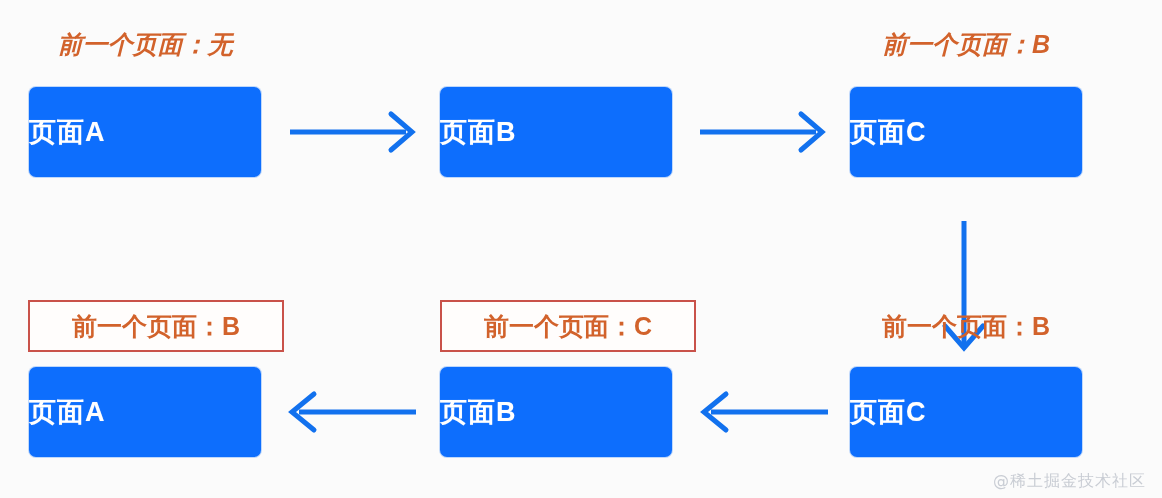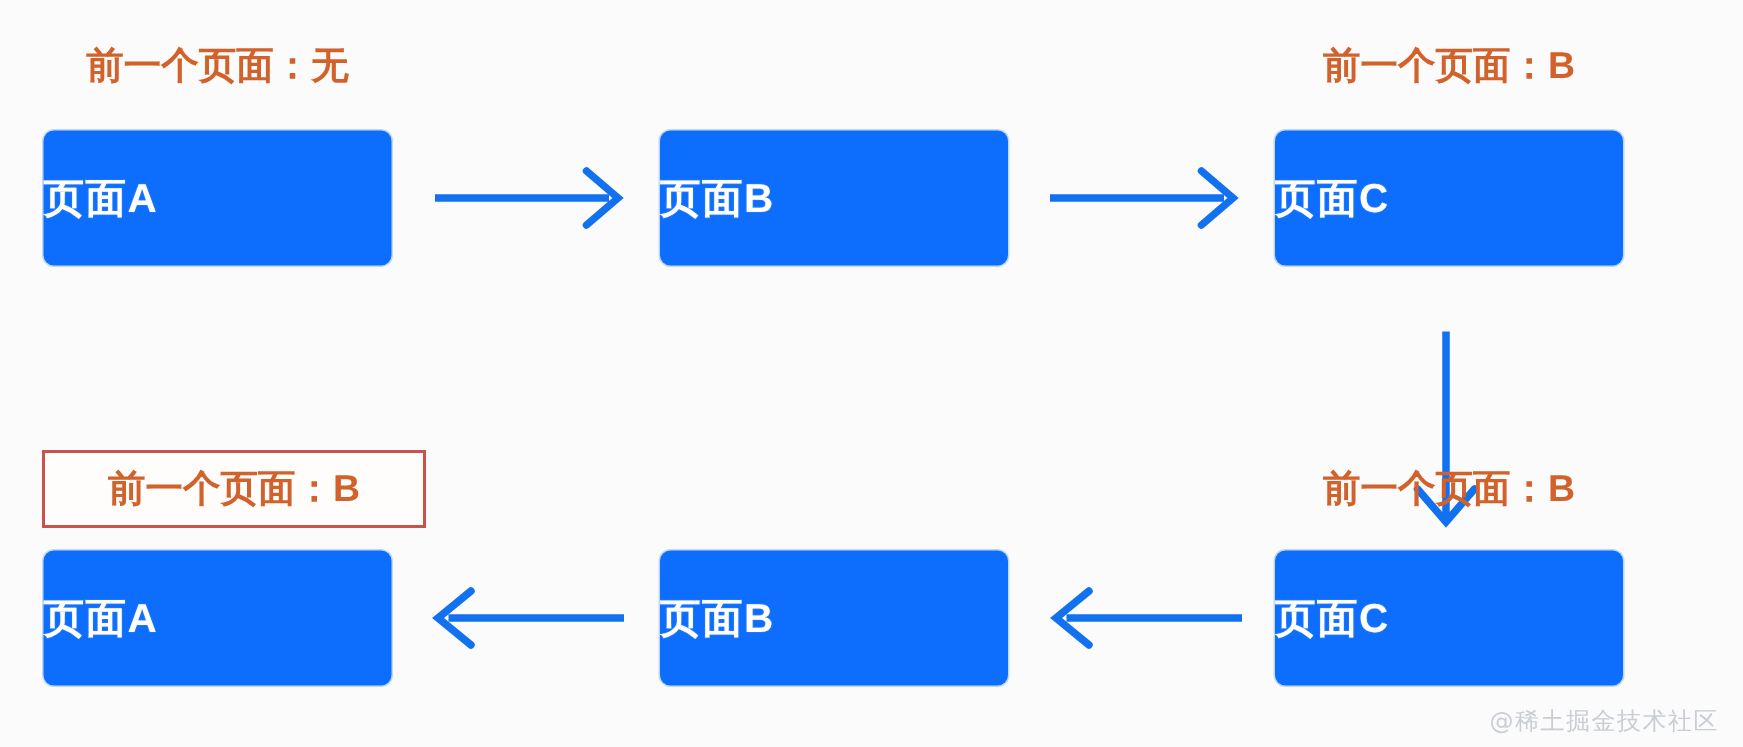--- a/index.html
+++ b/index.html
@@ -85,21 +85,21 @@
   }
 
   
   .col1 { left: 29px; }
   .col2 { left: 440px; }
   .col3 { left: 850px; }
 
   .col1-boxed { left: 28px; }
   .col2-boxed { left: 440px; }
 
-  .row-top-cap  { top: 28px; }
+  .row-top-cap  { top: 28px; font-style: italic; }
   .row-top-box  { top: 87px; }
   .row-bot-cap  { top: 300px; }
   .row-bot-capb { top: 300px; }
   .row-bot-box  { top: 367px; }
 </style>
 </head>
 <body>
 
 <div id="canvas">
 
@@ -136,20 +136,23 @@
 
   <svg class="arrow" style="left:938px; top:218px;" width="52" height="136" viewBox="0 0 52 136">
     <line x1="26" y1="3" x2="26" y2="126" stroke="#1271ee" stroke-width="5" stroke-linecap="butt"></line>
     <polyline points="7,108 26,130 45,108" fill="none" stroke="#1271ee" stroke-width="5" stroke-linecap="round" stroke-linejoin="miter"></polyline>
   </svg>
 
   <div class="caption boxed col1-boxed row-bot-capb">
     <span>前一个页面：B</span>
   </div>
 
+  <div class="caption boxed col2-boxed row-bot-capb">
+    <span>前一个页面：C</span>
+  </div>
 
   <div class="caption plain col3 row-bot-cap" style="height:52px;">
     <span>前一个页面：B</span>
   </div>
 
   <div class="page-box col1 row-bot-box">
     <span class="page-box-label">页面A</span>
   </div>
 
   <div class="page-box col2 row-bot-box">

